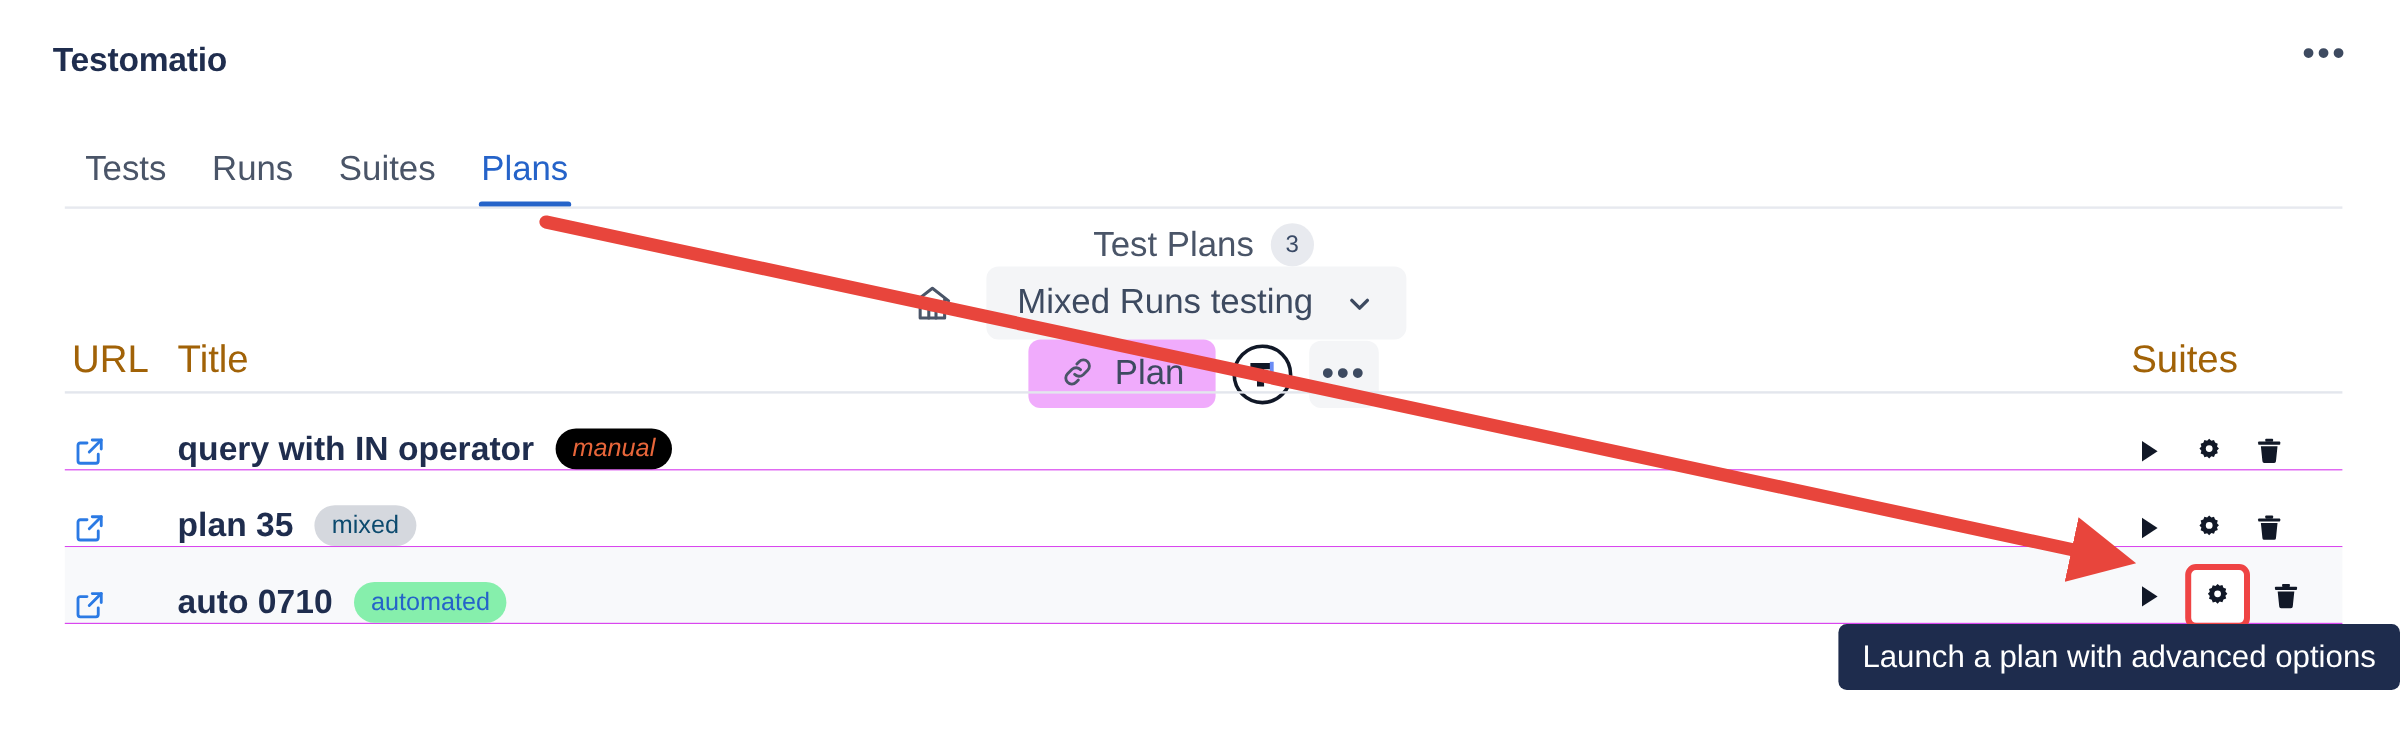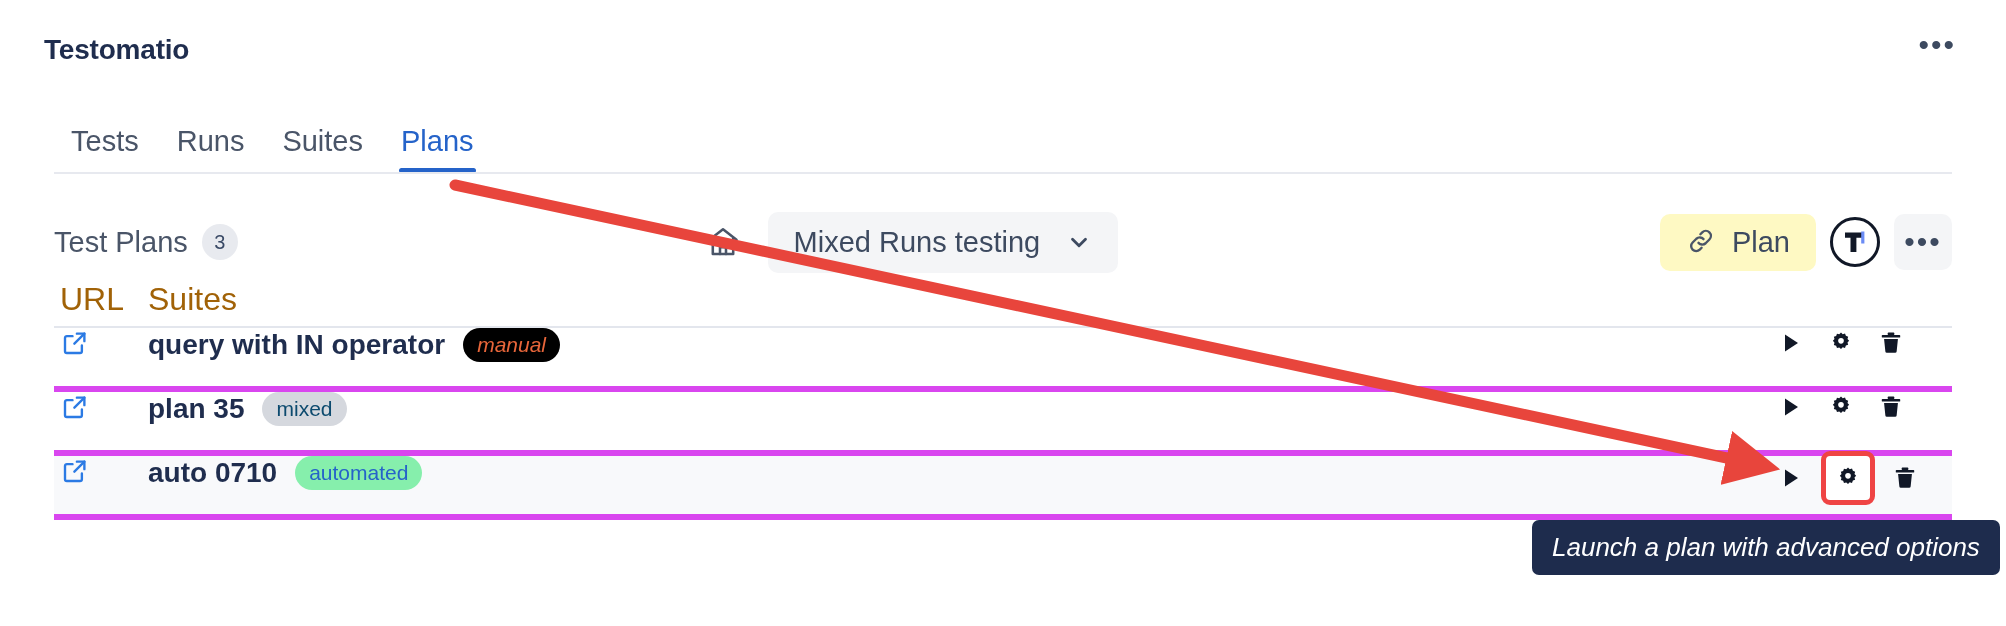--- a/index.html
+++ b/index.html
@@ -76,24 +76,25 @@
   .tabs-underline {
     position: absolute;
     left: 54px; right: 54px; top: 172px;
     height: 2px;
     background: #e7e9ef;
   }
 
   
   .toolbar {
     position: absolute;
-    left: 0; top: 198px;
+    left: 0; top: 186px;
     width: 2006px; height: 88px;
     display: flex; align-items: center;
     padding: 0 54px;
+    flex-direction: column;
   }
   .toolbar-left { display: flex; align-items: center; gap: 14px; }
   .toolbar-title { font-size: 29px; color: #4a5568; }
   .count-badge {
     display: inline-flex; align-items: center; justify-content: center;
     min-width: 36px; height: 36px;
     padding: 0 11px;
     border-radius: 18px;
     background: #e8eaef;
     color: #3a4a66;
@@ -119,21 +120,21 @@
   }
   .project-select-label {
     font-size: 29px;
     color: #3d4a60;
     font-weight: 400;
   }
   .chev { display: inline-flex; }
   .toolbar-right { display: flex; align-items: center; gap: 14px; }
   .plan-btn {
     display: inline-flex; align-items: center; gap: 16px;
-    background: #fef9c3;
+    background: #f0abfc;
     border-radius: 10px;
     padding: 12px 26px;
     cursor: pointer;
     border: none;
   }
   .plan-btn-label { font-size: 29px; color: #3d4a60; }
   .logo-badge {
     width: 50px; height: 50px;
     border-radius: 50%;
     border: 3px solid #111827;
@@ -168,24 +169,24 @@
     padding: 0 6px;
   }
   .th { font-size: 32px; color: #a16207; }
   .th-url { width: 88px; }
   .th-title { flex: 1; }
   .th-actions { width: 170px; text-align: left; }
   .thead-rule {
     height: 2px; background: #e3e6ed; margin: 4px 0 0 0;
   }
   .row {
-    display: flex; align-items: flex-start;
+    display: flex; align-items: flex-end;
     height: 64px;
     padding: 0 6px;
-    border-bottom: 6px solid #d946ef;
+    border-bottom: 1px solid #d946ef;
   }
   .row.highlight { background: #f8f9fb; }
   .cell-url { width: 88px; display: flex; align-items: center; }
   .link-icon { cursor: pointer; display: inline-flex; }
   .cell-title { flex: 1; display: flex; align-items: center; gap: 18px; }
   .row-title {
     font-size: 28px;
     font-weight: bold;
     color: #1f2d4e;
   }
@@ -217,21 +218,20 @@
   
   .tooltip {
     position: absolute;
     left: 1532px; top: 520px;
     background: #1e2c4d;
     color: #ffffff;
     font-size: 26px;
     padding: 12px 20px;
     border-radius: 7px;
     white-space: nowrap;
-    font-style: italic;
   }
 
   
   .arrow-layer {
     position: absolute;
     left: 0; top: 0;
     width: 2006px; height: 626px;
     pointer-events: none;
   }
 </style>
@@ -300,20 +300,21 @@
 
       <button class="more-btn">
         <span class="more-dots">•••</span>
       </button>
     </div>
   </div>
 
   <div class="table">
     <div class="thead">
       <div class="th th-url">URL</div>
+      <div class="th th-title">Title</div>
       <div class="th th-actions">Suites</div>
     </div>
     <div class="thead-rule"></div>
 
     <div class="row">
       <div class="cell-url">
         <span class="link-icon">
           <svg width="30" height="30" viewBox="0 0 24 24" fill="none" stroke="#2b7ae4" stroke-width="1.9" stroke-linecap="round" stroke-linejoin="round">
             <path d="M13.5 4.5H19.5V10.5"></path>
             <path d="M19.5 4.5 11.5 12.5"></path>

